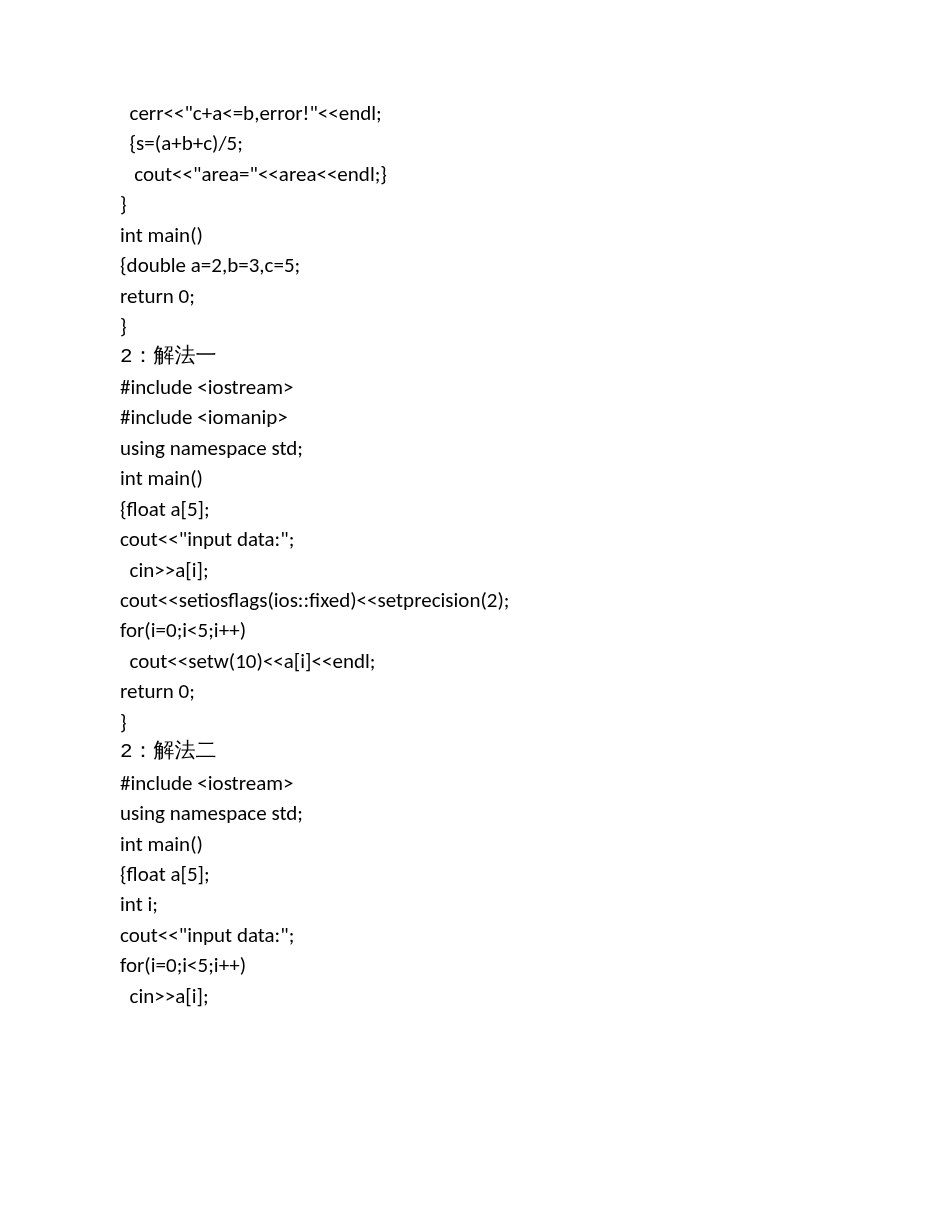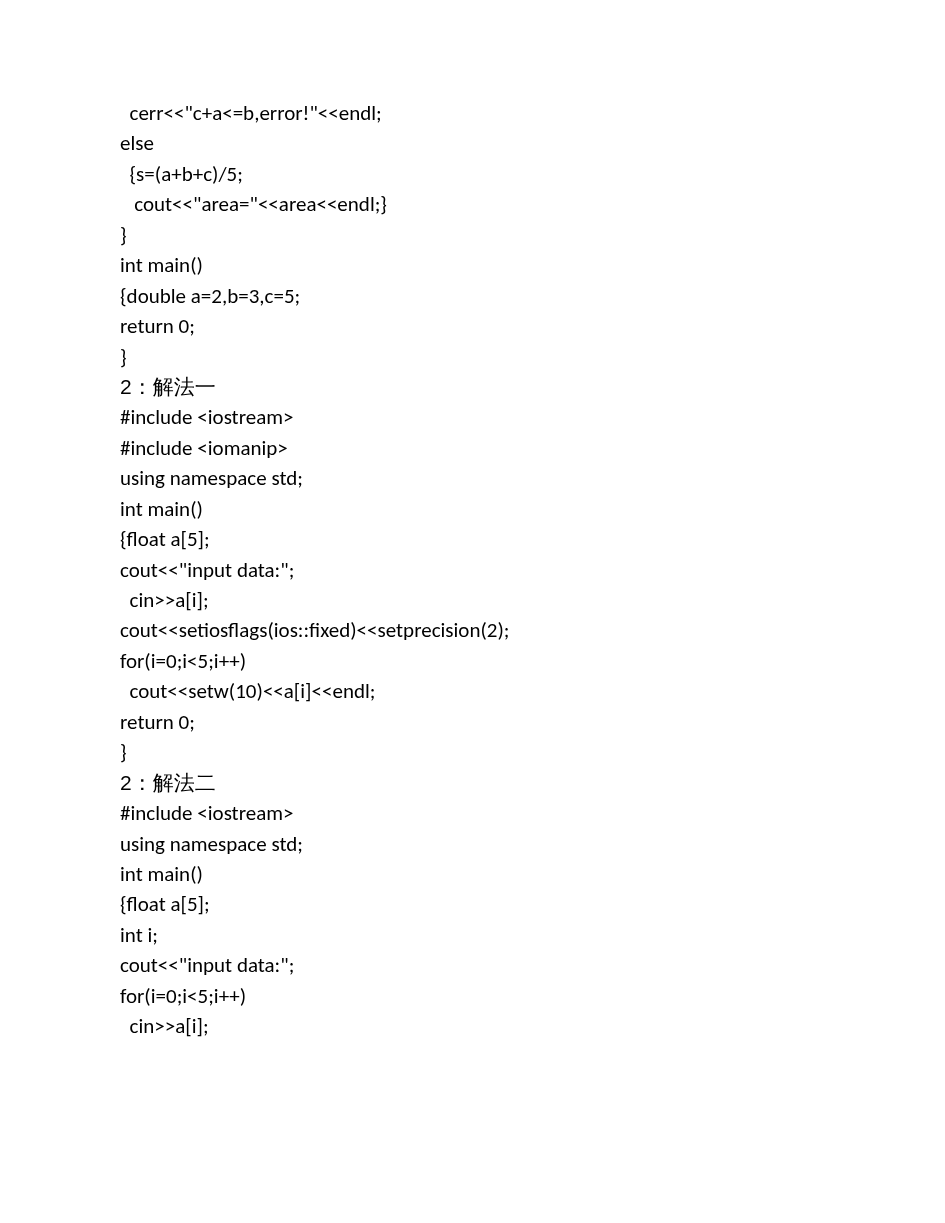--- a/index.html
+++ b/index.html
@@ -16,29 +16,28 @@
     font-family: Calibri, "Segoe UI", Arial, sans-serif;
     font-size: 21px;
     line-height: 1.45;
     color: #000000;
   }
   .code-line {
     white-space: pre;
     font-family: Calibri, "Segoe UI", Arial, sans-serif;
   }
   .cjk {
-    font-family: Liberation Sans, sans-serif;
+    font-family: Liberation Mono, monospace;
   }
 </style>
 </head>
 <body>
 
 <div class="page">
   <div class="code-line">  cerr&lt;&lt;"c+a&lt;=b,error!"&lt;&lt;endl;</div>
-  <div class="code-line">else</div>
   <div class="code-line">  {s=(a+b+c)/5;</div>
   <div class="code-line">   cout&lt;&lt;"area="&lt;&lt;area&lt;&lt;endl;}</div>
   <div class="code-line">}</div>
   <div class="code-line">int main()</div>
   <div class="code-line">{double a=2,b=3,c=5;</div>
   <div class="code-line">return 0;</div>
   <div class="code-line">}</div>
   <div class="code-line cjk">2：解法一</div>
   <div class="code-line">#include &lt;iostream&gt;</div>
   <div class="code-line">#include &lt;iomanip&gt;</div>

